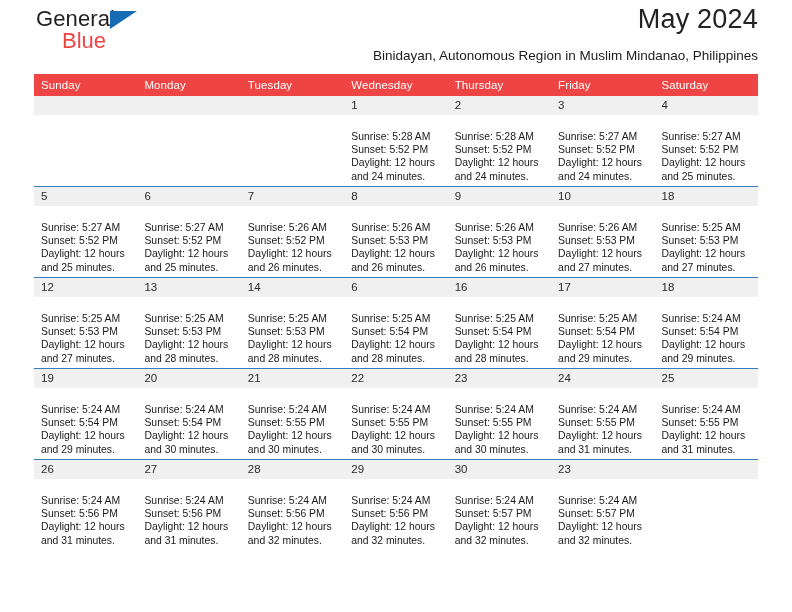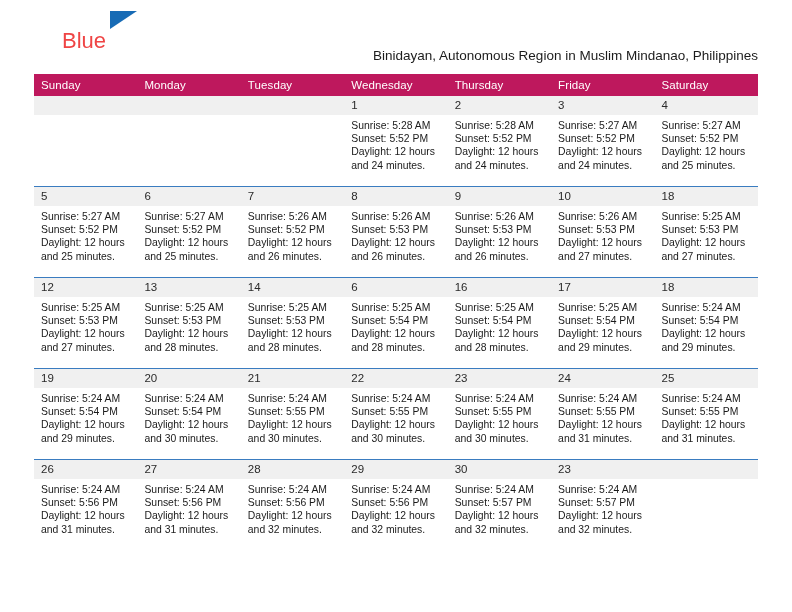--- a/index.html
+++ b/index.html
@@ -77,21 +77,21 @@
     color: #1c1c1c;
   }
 
   
   .calendar {
     width: 724px;
     border-collapse: collapse;
     table-layout: fixed;
   }
   .calendar th {
-    background: #be185d;
+    background: #ef4444;
     color: #ffffff;
     font-size: 11.5px;
     font-weight: normal;
     text-align: left;
     padding: 5px 0 5px 7px;
     height: 11px;
     letter-spacing: 0.1px;
   }
   .calendar td {
     vertical-align: top;
@@ -108,39 +108,41 @@
     font-size: 11.5px;
     color: #2a2a2a;
     padding: 3px 0 4px 7px;
     line-height: 12px;
     min-height: 12px;
   }
   .daynum.empty {
     color: transparent;
   }
   .details {
-    padding: 4px 6px 0 7px;
+    padding: 15px 6px 0 7px;
     font-size: 10.4px;
     line-height: 13.2px;
     color: #1a1a1a;
   }
   .details div { white-space: nowrap; }
 </style>
 </head>
 <body>
 
 <div class="page">
 
   <div class="topbar">
 
     <div class="logo">
+      <span class="logo-general">General</span>
       <span class="logo-tri"></span>
       <span class="logo-blue">Blue</span>
     </div>
 
+    <div class="month-title">May 2024</div>
     <div class="subtitle">Binidayan, Autonomous Region in Muslim Mindanao, Philippines</div>
   </div>
 
   <table class="calendar">
     <thead>
       <tr>
         <th>Sunday</th>
         <th>Monday</th>
         <th>Tuesday</th>
         <th>Wednesday</th>

